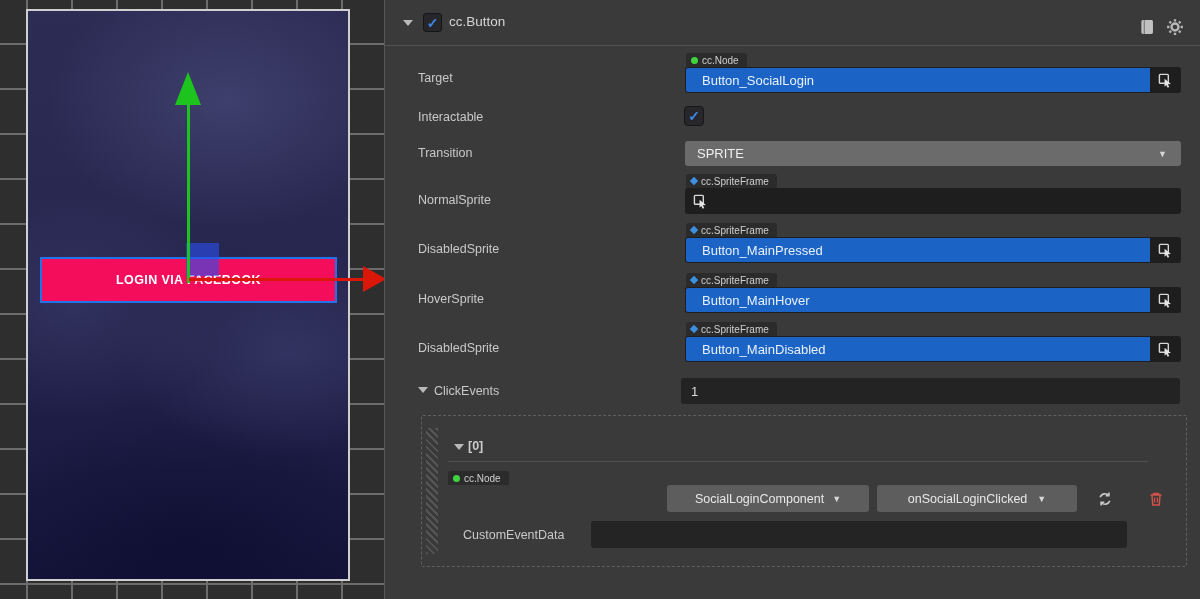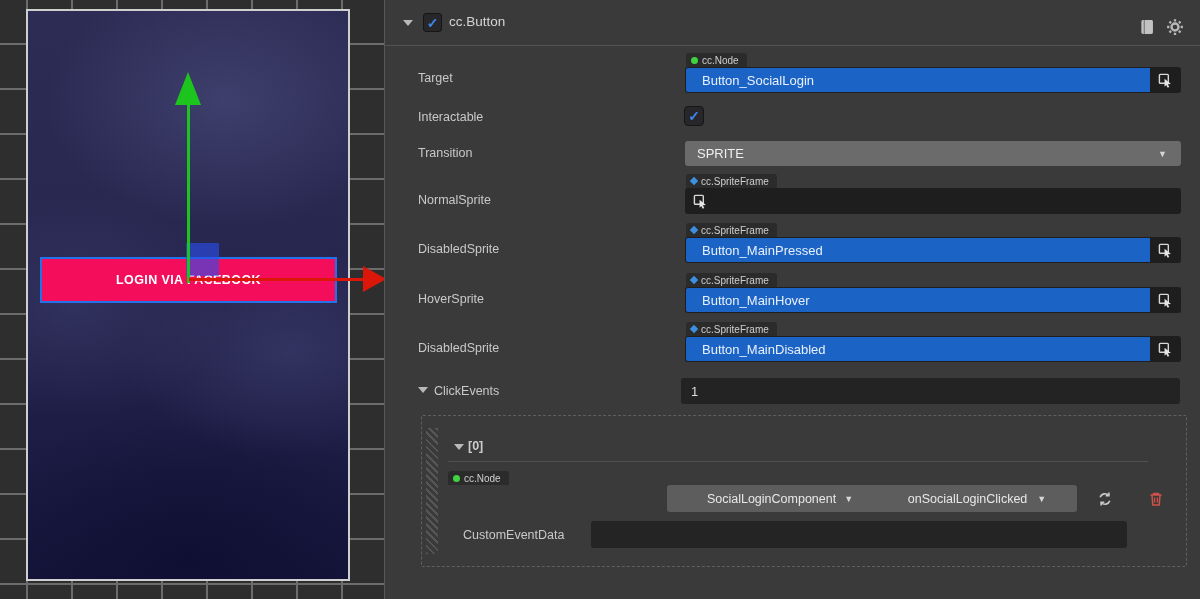--- a/index.html
+++ b/index.html
@@ -70,21 +70,21 @@
   .hatch{position:absolute;left:4px;top:12px;width:12px;height:126px;
     background:repeating-linear-gradient(45deg,#565656 0,#565656 2px,transparent 2px,transparent 5px);}
   .ev-tri{position:absolute;left:32px;top:28px;}
   .ev-index{position:absolute;left:46px;top:23px;color:#cccccc;font-weight:bold;font-size:12.5px;}
   .ev-divider{position:absolute;left:26px;top:45px;width:700px;height:1px;background:#505050;}
   .ev-tag{left:26px;top:55px;}
   .ev-node{position:absolute;left:26px;top:69px;width:196px;height:27px;background:#1e1e1e;border-radius:3px;display:flex;}
   .ev-node .ref-blue{max-width:148px;}
   .dropdown-sm{position:absolute;top:69px;height:27px;background:#5d5d5d;border-radius:3px;
     display:flex;align-items:center;justify-content:center;color:#e8e8e8;font-size:12.5px;}
-  .dd-comp{left:245px;width:202px;padding-left:12px;} .dd-handler{left:455px;width:200px;}
+  .dd-comp{left:245px;width:202px;} .dd-handler{left:455px;width:200px;}
   .icon-btn{position:absolute;top:75px;width:16px;height:16px;}
   .icon-refresh{left:675px;} .icon-trash{left:726px;}
   .ev-custom-label{position:absolute;left:41px;top:112px;color:#c9c9c9;}
   .ev-custom-input{position:absolute;left:169px;top:105px;width:536px;height:27px;background:#242424;border-radius:3px;
     display:flex;align-items:center;padding-left:8px;box-sizing:border-box;color:#dcdcdc;font-size:13px;}
   svg{display:block;}
 </style>
 </head>
 <body>
 

